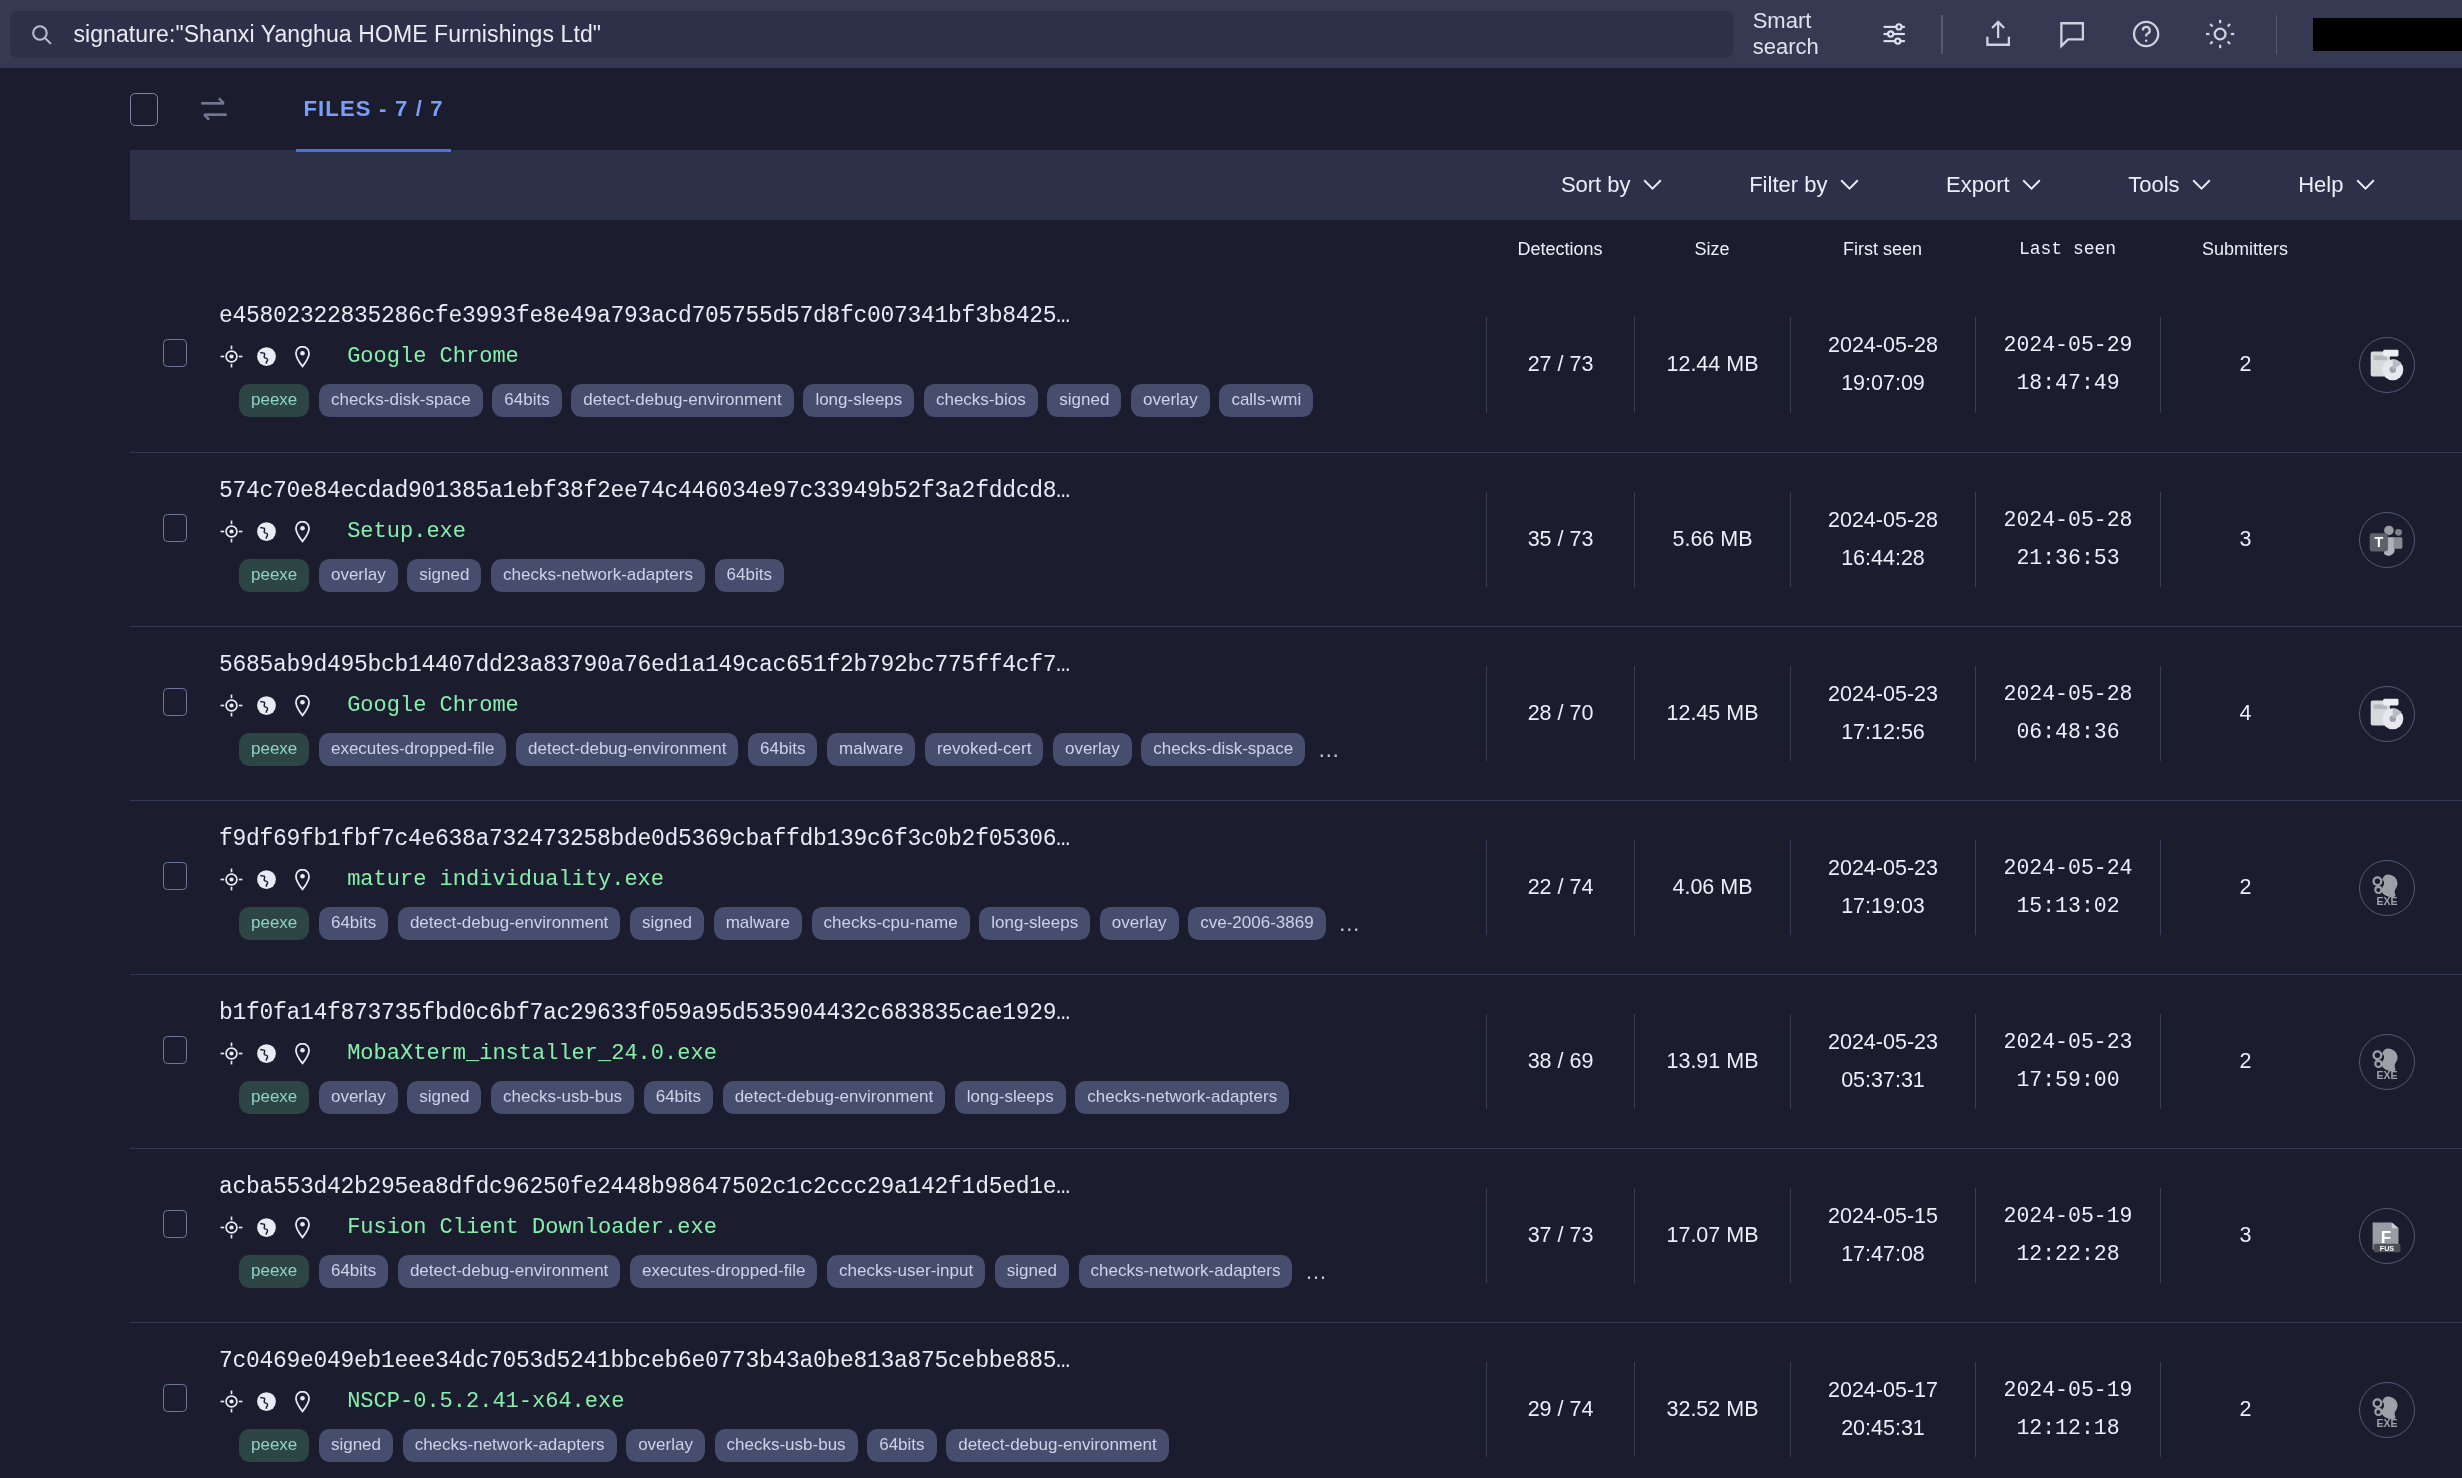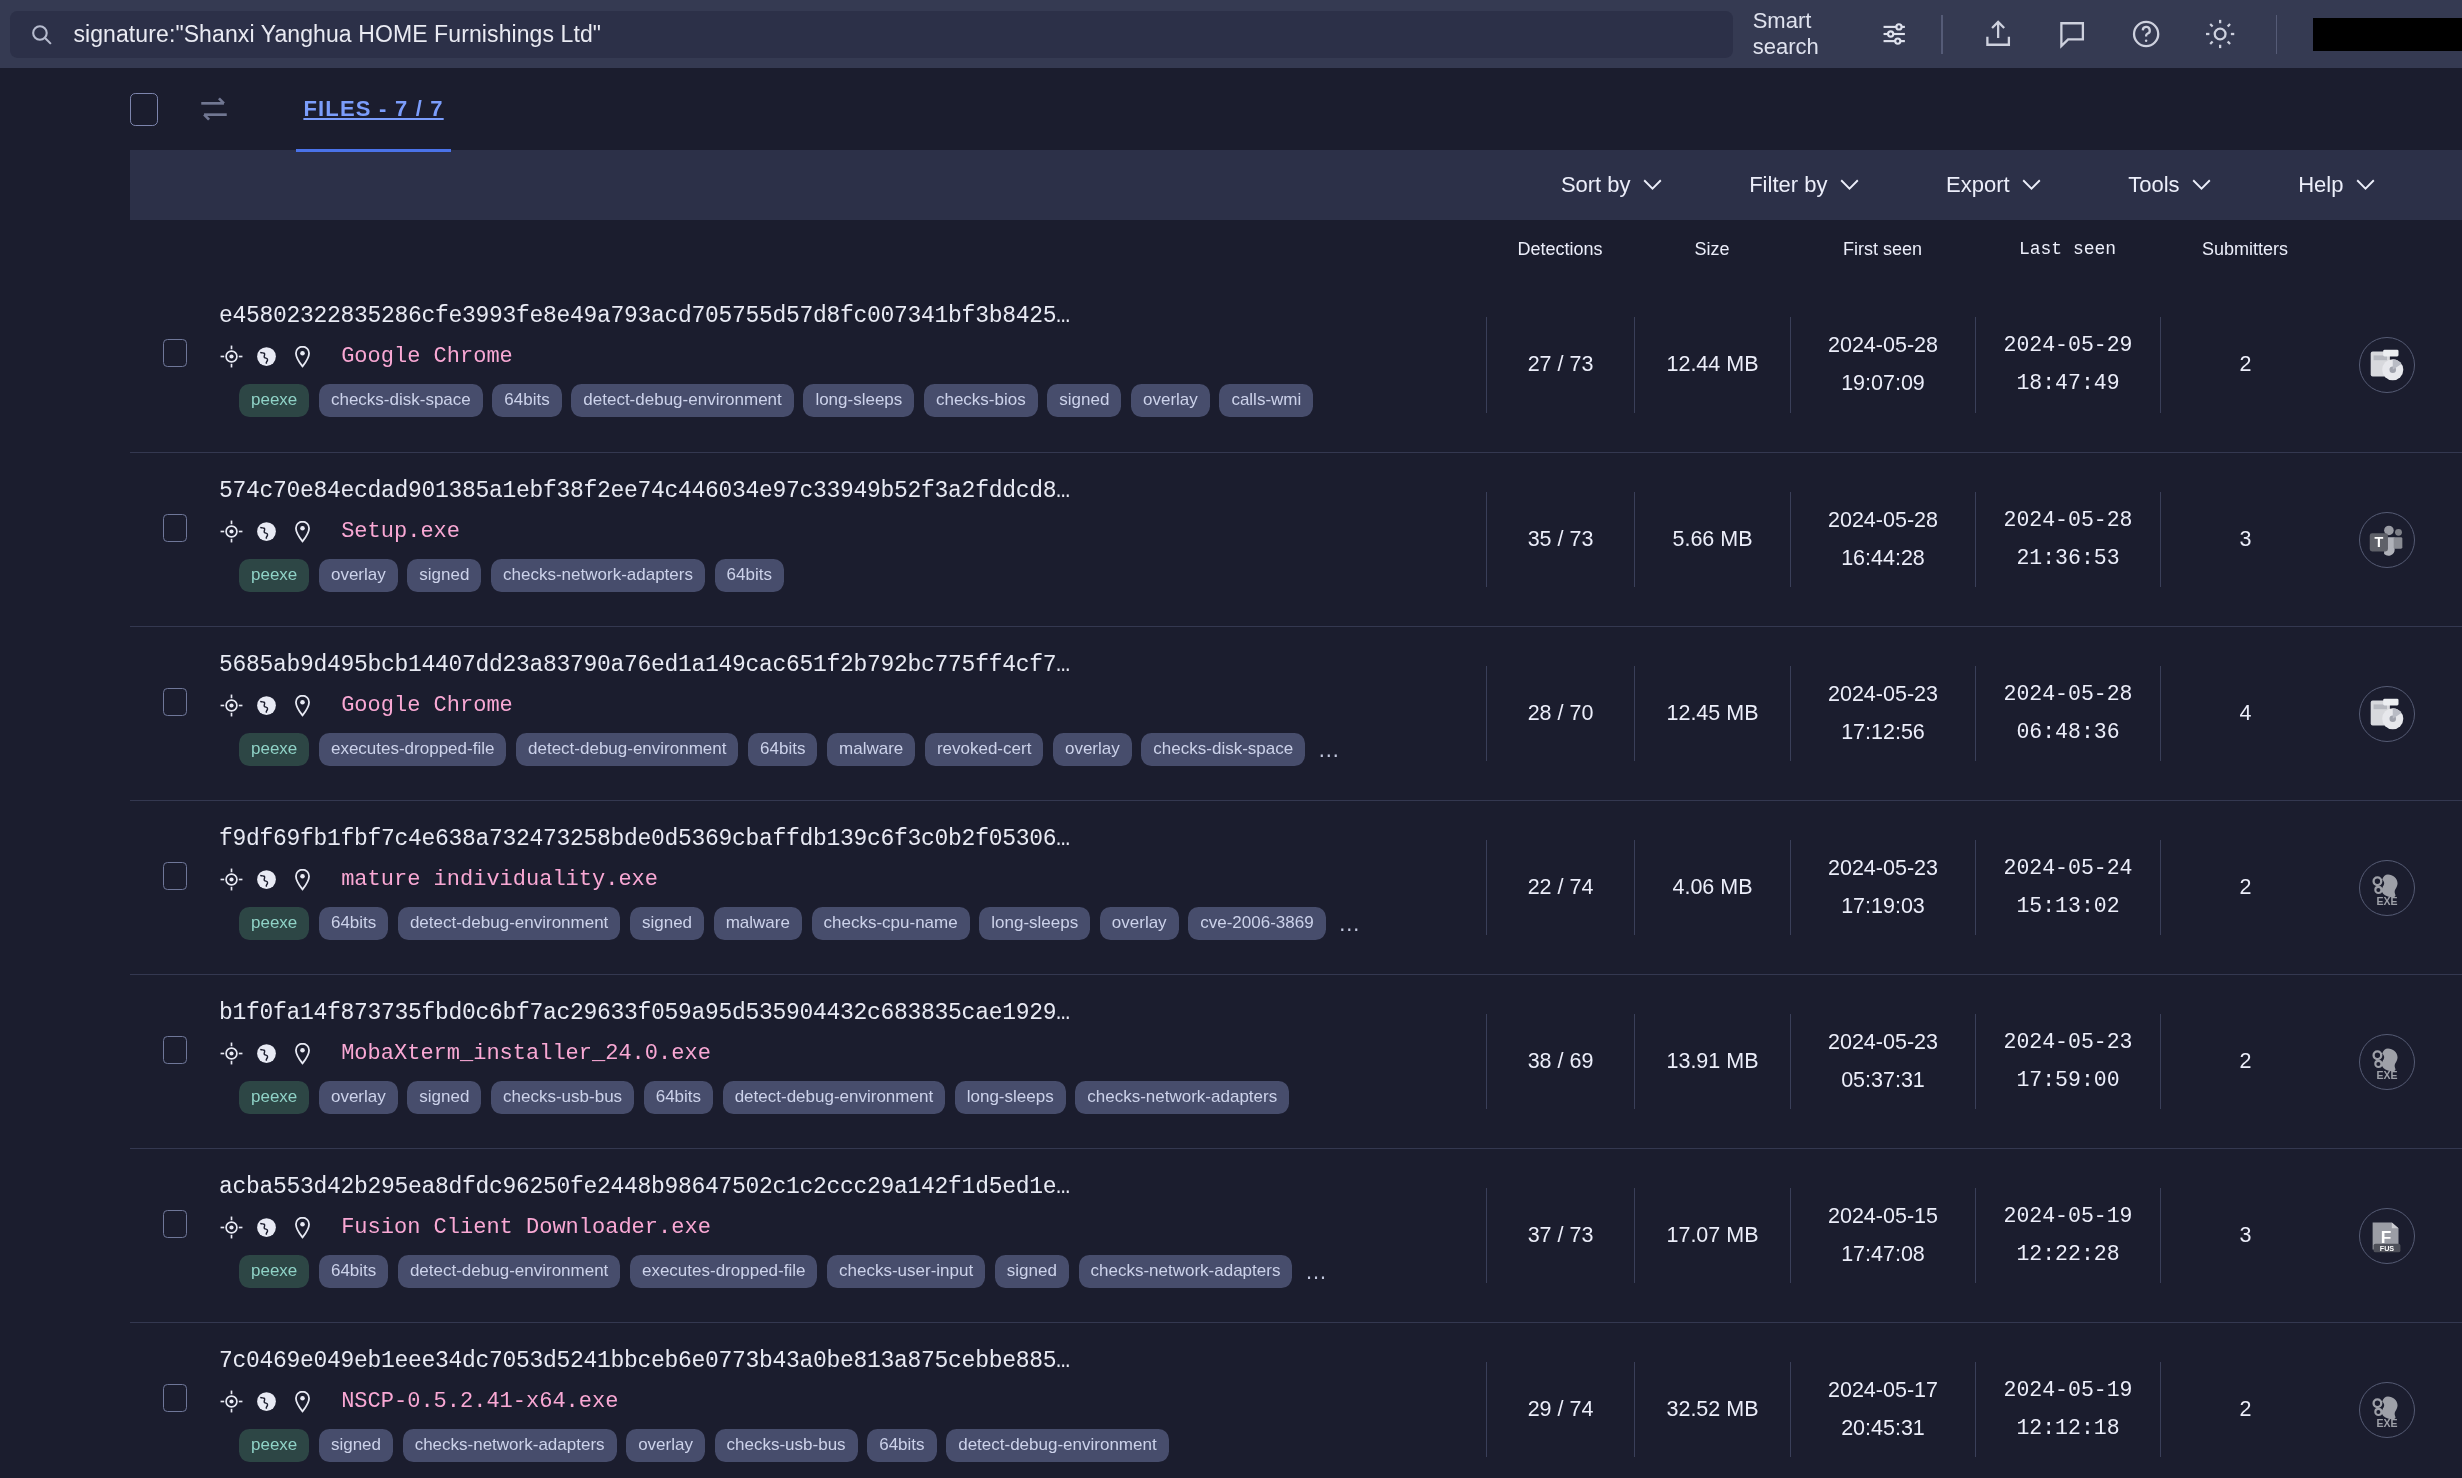--- a/index.html
+++ b/index.html
@@ -75,21 +75,20 @@
     height: 82px;
     display: flex; align-items: center;
     padding: 0 7.4px;
     color: #7b9dfb;
     font-size: 22px;
     font-weight: bold;
     letter-spacing: 1.2px;
     border-bottom: 3.7px solid #4a72e8;
     position: relative;
     top: 1.5px;
-    text-decoration: underline;
   }
 
   
   .toolbar {
     margin: 0 0 0 130px;
     width: 2332px;
     height: 70px;
     background: #2c3048;
     display: flex;
     align-items: center;
@@ -150,24 +149,24 @@
   .hash {
     color: #e8eaf4;
     font-size: 23px;
     font-family: "Liberation Mono", monospace;
     letter-spacing: -0.3px;
     white-space: nowrap;
   }
   .nameline { display: flex; align-items: center; gap: 10.4px; }
   .ficon { width: 25px; height: 25px; flex: 0 0 25px; }
   .fname {
-    color: #f9a8d4;
+    color: #86efac;
     font-size: 22px;
     font-family: "Liberation Mono", monospace;
-    margin-left: 16px;
+    margin-left: 22px;
     white-space: nowrap;
   }
   .tags { display: flex; align-items: center; gap: 9.6px; flex-wrap: nowrap; padding-left: 20px; }
   .tag {
     background: #474d6c;
     color: #ccd2ea;
     font-size: 17px;
     border-radius: 10.4px;
     padding: 6px 12px 7.4px 12px;
     white-space: nowrap;

